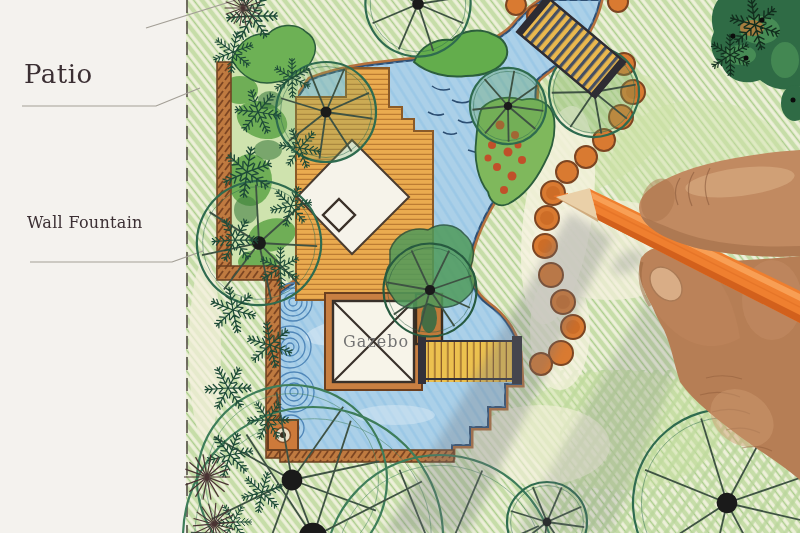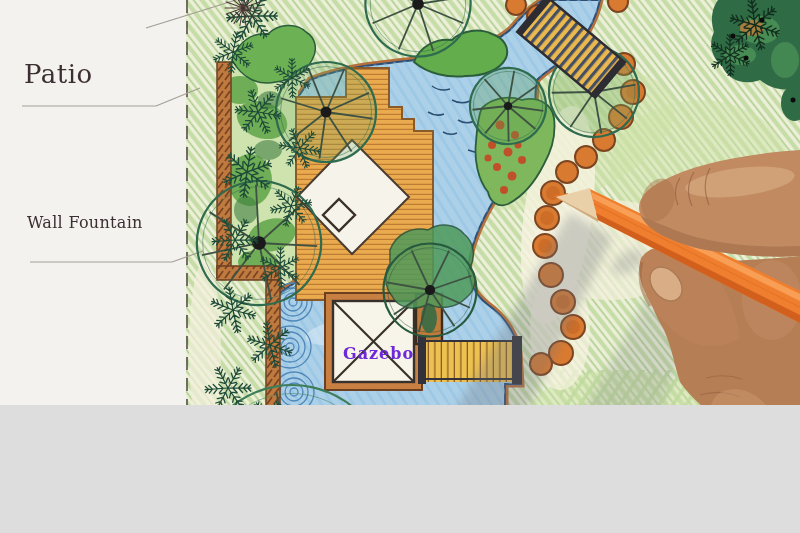--- a/index.html
+++ b/index.html
@@ -1,23 +1,23 @@
 <!DOCTYPE html>
 <html><head>
 <meta charset="utf-8">
 <style>
   html,body{margin:0;padding:0;background:#ddd;}
-  .stage{position:relative;width:800px;height:405px;overflow:hidden;background:#f4f2ee;
+  .stage{position:relative;width:800px;height:533px;overflow:hidden;background:#f4f2ee;
          font-family:"Liberation Sans",sans-serif;}
   .stage svg{position:absolute;left:0;top:0;}
   .label{position:absolute;font-family:"DejaVu Serif",serif;color:#3b2f33;
          white-space:nowrap;user-select:none;}
   .label-patio{left:24px;top:59px;font-size:26px;letter-spacing:.5px;}
   .label-wf{left:27px;top:213px;font-size:16px;letter-spacing:.3px;}
-  .label-gazebo{left:343px;top:344px;font-size:16px;font-weight:700;color:#6d28d9;letter-spacing:1px;}
+  .label-gazebo{left:343px;top:332px;font-size:16px;font-weight:400;color:#737373;letter-spacing:1px;}
 </style>
 </head>
 <body>
 
 <div class="stage">
 <svg width="800" height="533" viewBox="0 0 800 533">
   <defs>
     <pattern id="lawnHatch" width="13" height="13" patternUnits="userSpaceOnUse" patternTransform="rotate(-38)">
       <path d="M3,0 V13" stroke="#c6dda8" stroke-width="4.5"></path>
       <path d="M9.5,0 V13" stroke="#a9cd8a" stroke-width="1.6"></path>

